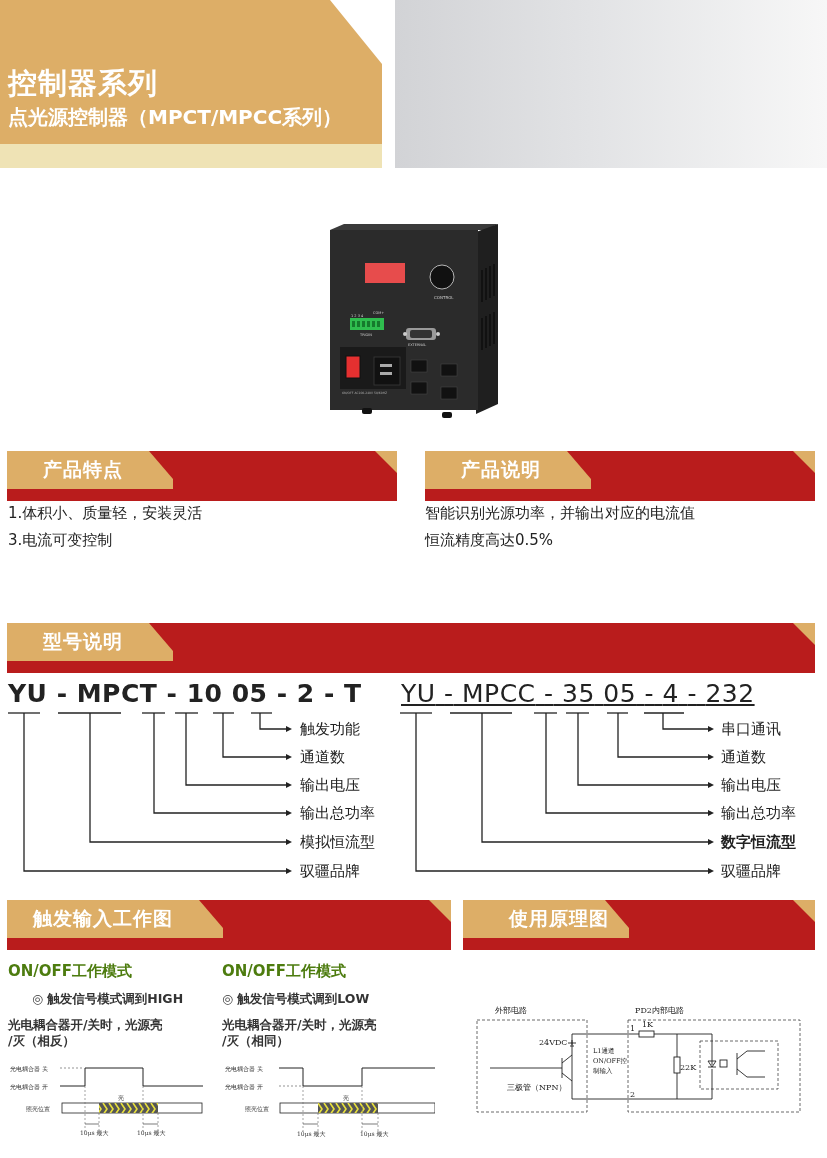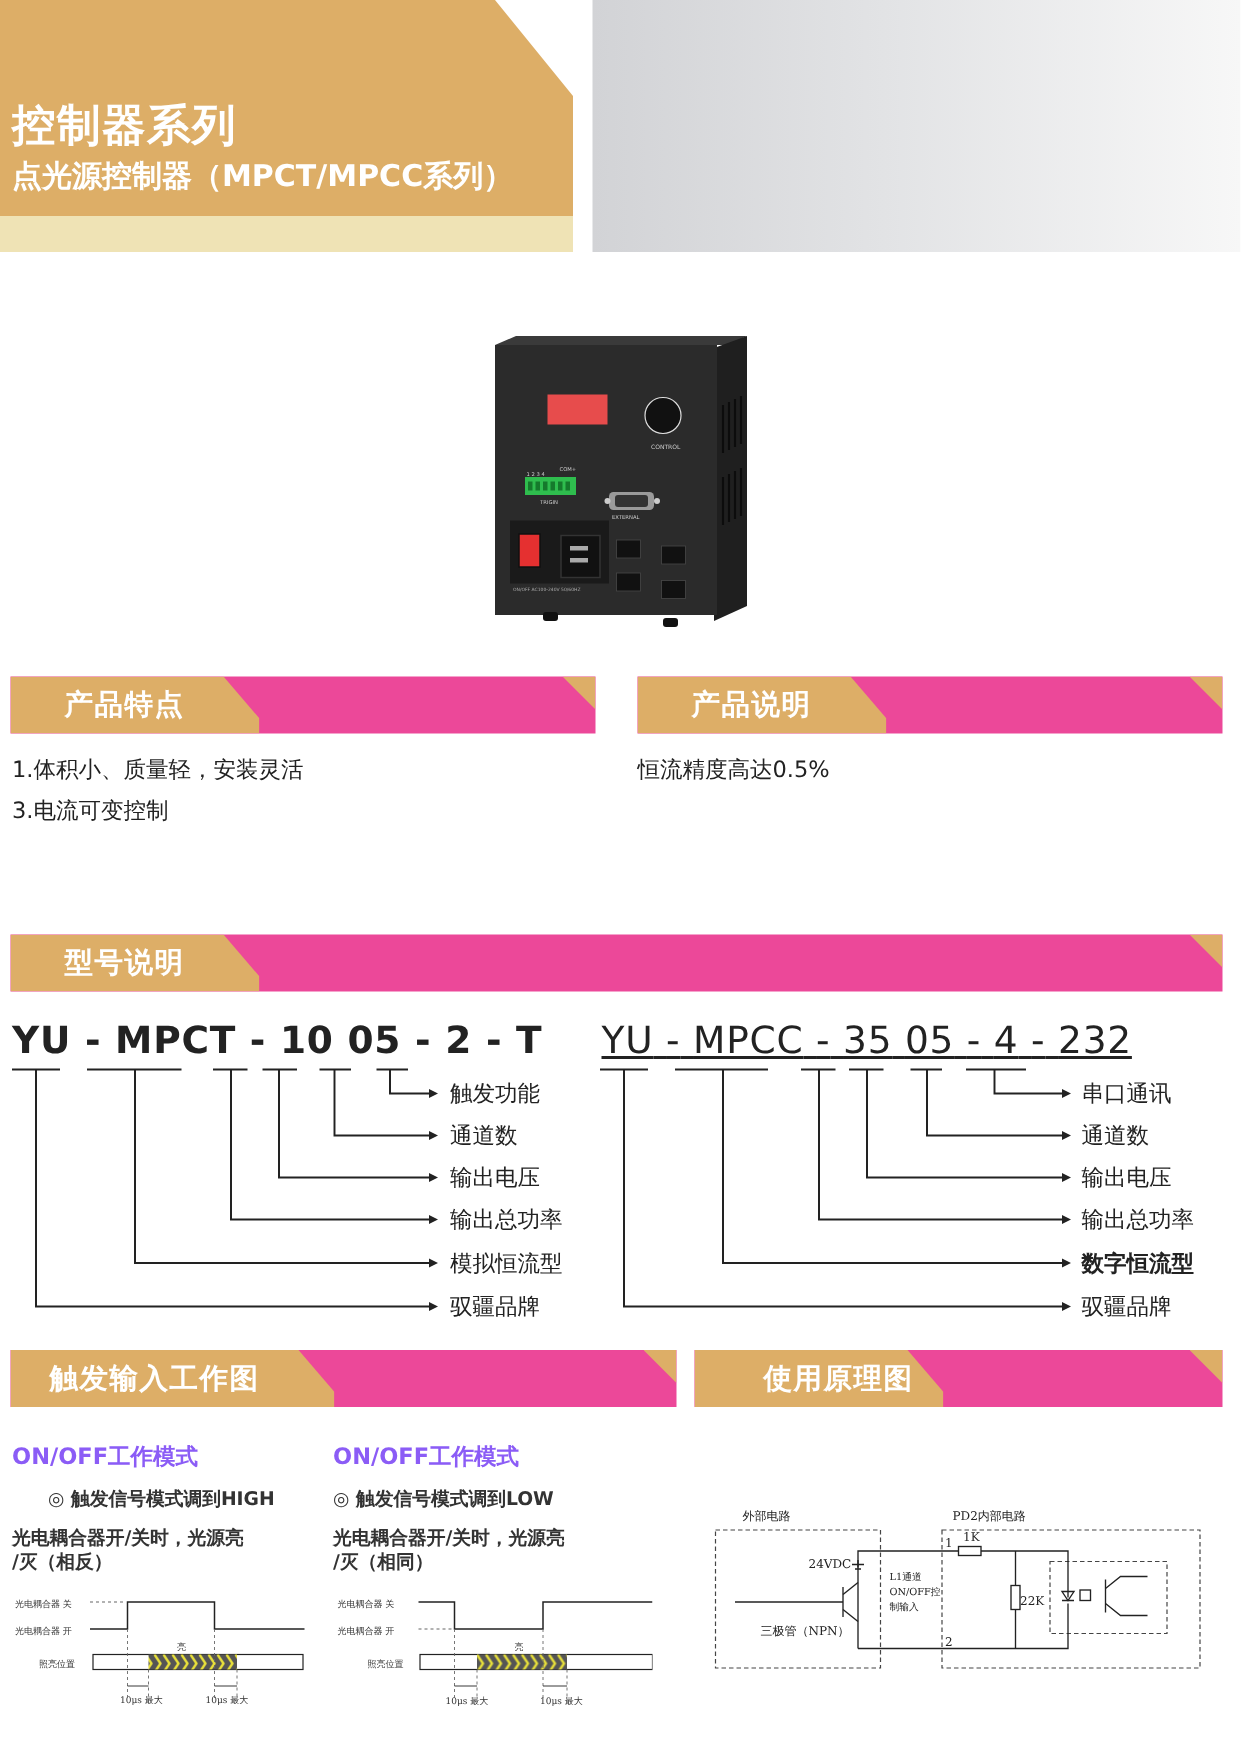--- a/index.html
+++ b/index.html
@@ -13,34 +13,34 @@
   .hdr-gold { left:0; top:0; width:382px; height:144px; background:#ddae67;
               clip-path:polygon(0 0,330px 0,382px 64px,382px 144px,0 144px); }
   .hdr-cream { left:0; top:144px; width:382px; height:24px; background:#efe3b5; }
   .hdr-title { left:8px; top:64px; color:#fff; font-size:29px; font-weight:bold; letter-spacing:1px; }
   .hdr-sub { left:8px; top:104px; color:#fff; font-size:20px; font-weight:bold; }
 
   
   .product { left:326px; top:222px; width:174px; height:200px; }
 
   
-  .sec { height:38px; background:#ec4899; }
+  .sec { height:50px; background:#b91c1c; }
   .sec .tab { position:absolute; left:0; top:0; height:38px; background:#ddae67; }
   .sec .corner { position:absolute; right:0; top:0; width:22px; height:22px; background:#ddae67;
                  clip-path:polygon(0 0,100% 0,100% 100%); }
   .sec .corner::after { content:""; position:absolute; inset:0; }
   .sec .lbl { position:absolute; top:6px; color:#fff; font-size:19px; font-weight:bold; letter-spacing:1px; }
 
   .txt { font-size:15px; color:#222; line-height:27px; }
 
   
   .code { font-size:25px; color:#222; white-space:pre; letter-spacing:0.5px; }
   .ann { font-size:15px; color:#222; }
 
-  .t-h { font-size:15px; font-weight:bold; color:#8b5cf6; }
+  .t-h { font-size:15px; font-weight:bold; color:#4d7c0f; }
   .t-s { font-size:12.5px; font-weight:bold; color:#333; }
   .t-d { font-size:12.5px; font-weight:bold; color:#333; line-height:16px; }
 </style>
 </head>
 <body>
 
 <div class="abs hdr-gray"></div>
 <div class="abs hdr-gold"></div>
 <div class="abs hdr-cream"></div>
 <div class="abs hdr-title">控制器系列</div>
@@ -116,20 +116,21 @@
   <div>1.体积小、质量轻，安装灵活</div>
   <div>3.电流可变控制</div>
 </div>
 
 <div class="abs sec" style="left:425px;top:451px;width:390px;">
   <div class="tab" style="width:166px;clip-path:polygon(0 0,142px 0,166px 28px,166px 38px,0 38px);"></div>
   <div class="corner"></div>
   <div class="lbl" style="left:36px;">产品说明</div>
 </div>
 <div class="abs txt" style="left:425px;top:500px;">
+  <div>智能识别光源功率，并输出对应的电流值</div>
   <div>恒流精度高达0.5%</div>
 </div>
 
 <div class="abs sec" style="left:7px;top:623px;width:808px;">
   <div class="tab" style="width:166px;clip-path:polygon(0 0,142px 0,166px 28px,166px 38px,0 38px);"></div>
   <div class="corner"></div>
   <div class="lbl" style="left:36px;">型号说明</div>
 </div>
 
 <div class="abs code" style="left:8px;top:679px;font-weight:bold;"><span>YU</span> <span>-</span> <span>MPCT</span> <span>-</span> <span>10</span> <span>05</span> <span>-</span> <span>2</span> <span>-</span> <span>T</span></div>

